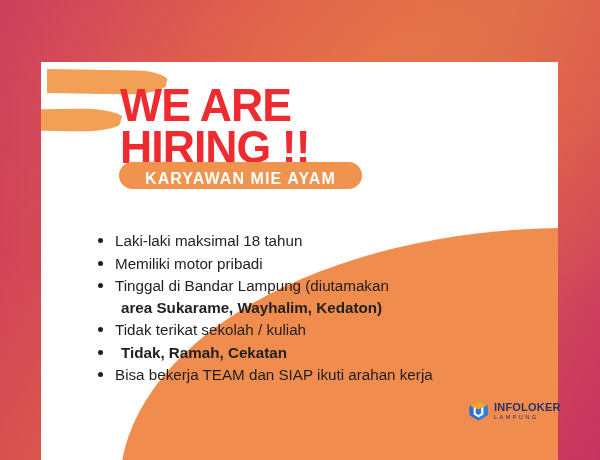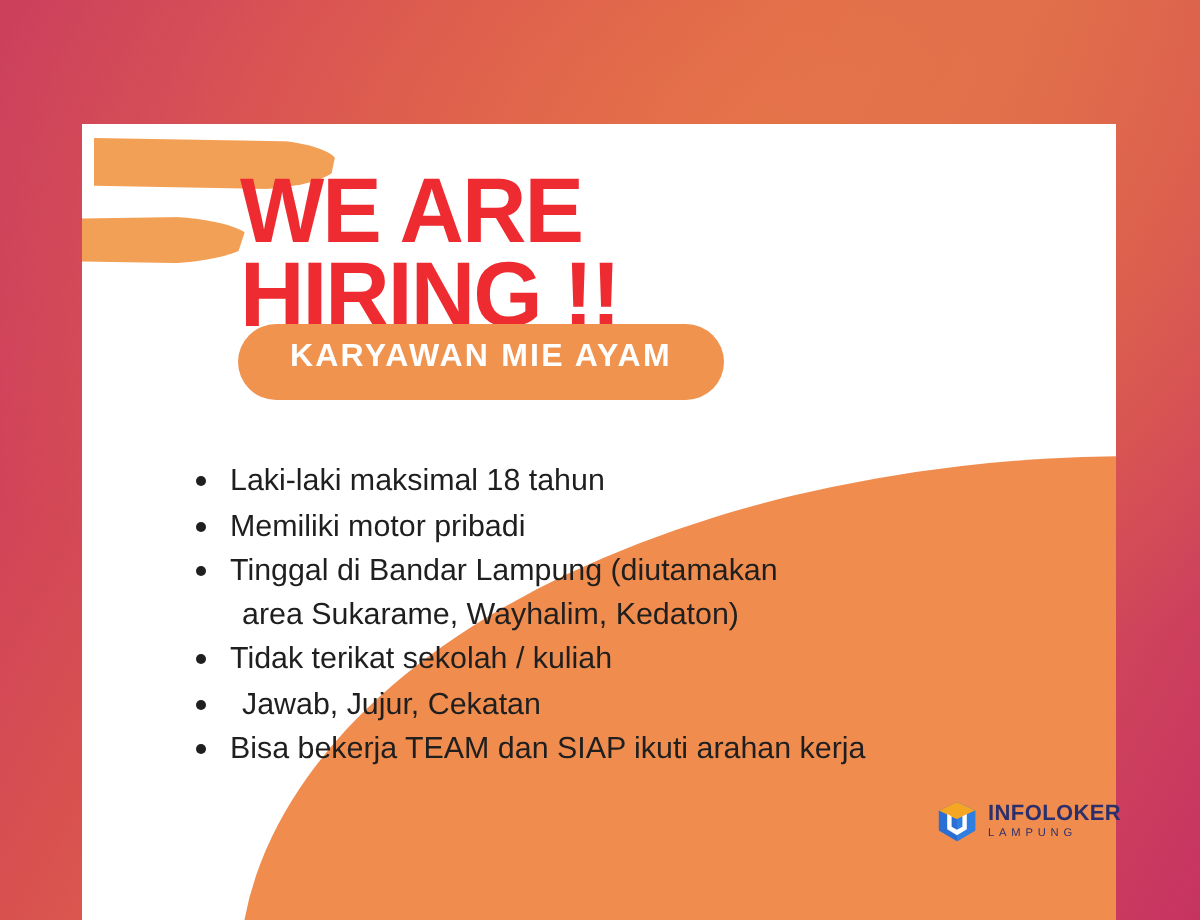--- a/index.html
+++ b/index.html
@@ -45,35 +45,35 @@
     color:#ee2b30;font-weight:bold;
     font-family:"Liberation Sans", sans-serif;
     font-size:46px;line-height:.92;letter-spacing:-1px;
     transform:scaleX(.97);transform-origin:left top;
     white-space:nowrap;
   }
   .headline .l2{display:block;}
   .pill{
     position:absolute;left:78px;top:100px;z-index:4;
     background:#f0934f;color:#ffffff;
-    border-radius:22px;padding:8px 26px 12px 26px;
+    border-radius:22px;padding:8px 26px 1px 26px;
     font-size:16px;font-weight:bold;letter-spacing:1.1px;
     display:inline-block;white-space:nowrap;
   }
   .bullets{
     position:absolute;left:56px;top:168px;z-index:4;
     width:440px;margin:0;padding:0;list-style:none;
     color:#1f1f1f;font-size:15.2px;line-height:1.42;
   }
   .bullets li{position:relative;padding-left:18px;margin-bottom:1px;}
   .bullets li .dot{
     position:absolute;left:1px;top:8px;width:5px;height:5px;
     border-radius:50%;background:#1f1f1f;
   }
-  .bullets li .cont{display:block;padding-left:6px;}
+  .bullets li .cont{display:block;padding-left:6px;font-weight:bold;}
   .logo{
     position:absolute;left:468px;top:400px;z-index:5;
     display:flex;align-items:center;gap:5px;
   }
   .logo .mark{position:relative;width:21px;height:22px;flex:none;}
   .logo .mark svg{display:block;}
   .logo .wordmark{line-height:1;}
   .logo .wm1{
     display:block;color:#2b2f6b;font-weight:bold;font-size:11px;
     letter-spacing:.2px;
@@ -114,21 +114,21 @@
         <span class="dot"></span>
         <span>Tinggal di Bandar Lampung (diutamakan</span>
         <span class="cont">area Sukarame, Wayhalim, Kedaton)</span>
       </li>
       <li>
         <span class="dot"></span>
         <span>Tidak terikat sekolah / kuliah</span>
       </li>
       <li>
         <span class="dot"></span>
-        <span class="cont">Jawab, Jujur, Cekatan</span>
+        <span class="cont">Tidak, Ramah, Cekatan</span>
       </li>
       <li>
         <span class="dot"></span>
         <span>Bisa bekerja TEAM dan SIAP ikuti arahan kerja</span>
       </li>
     </ul>
 
   </div>
 
   <div class="logo">

